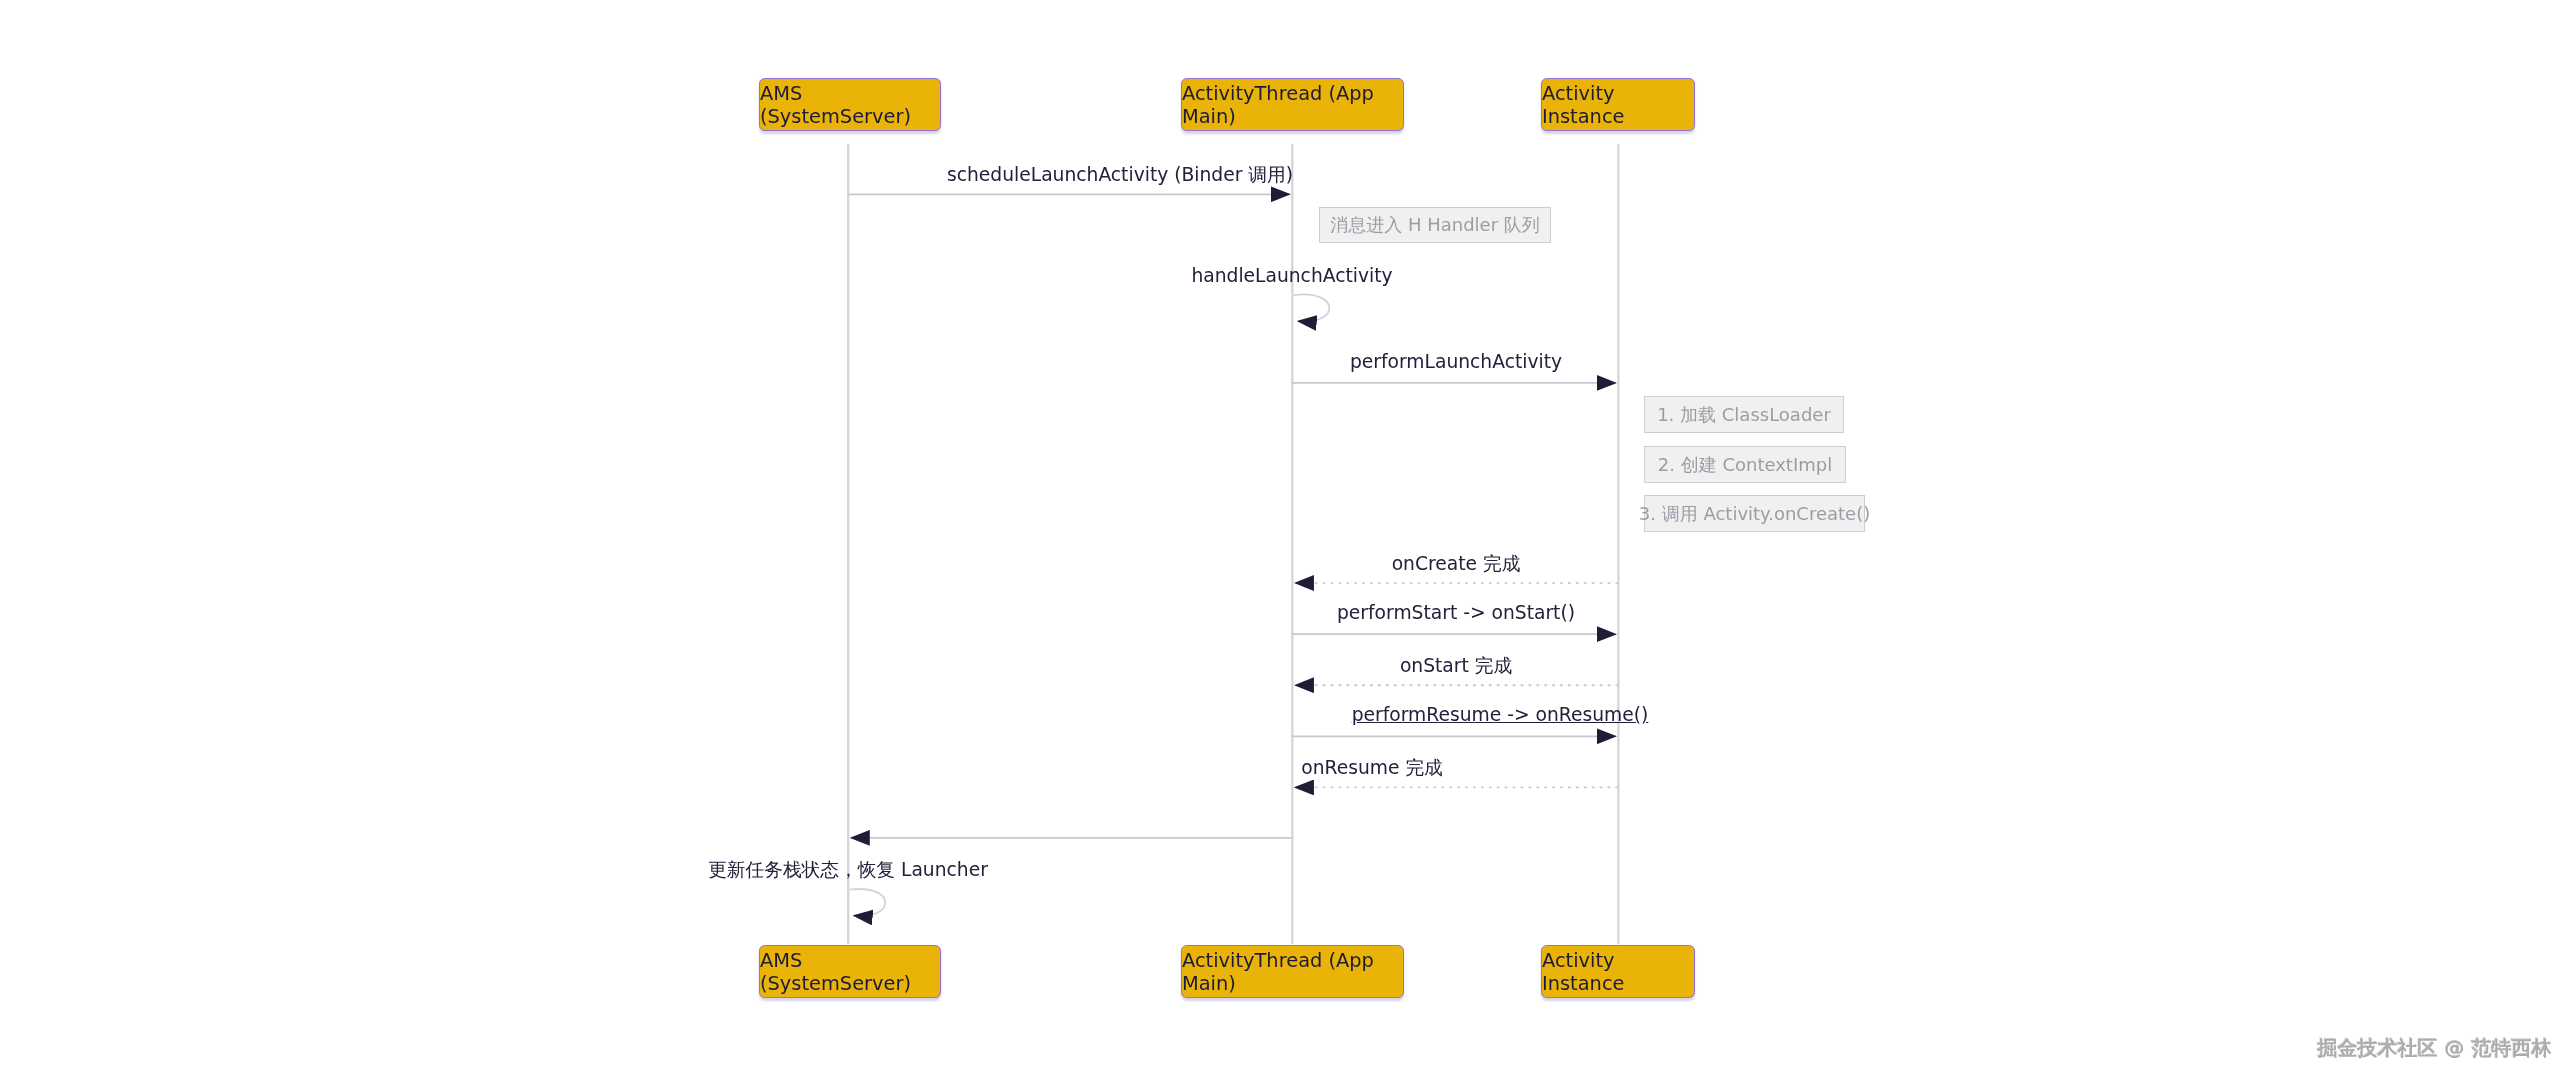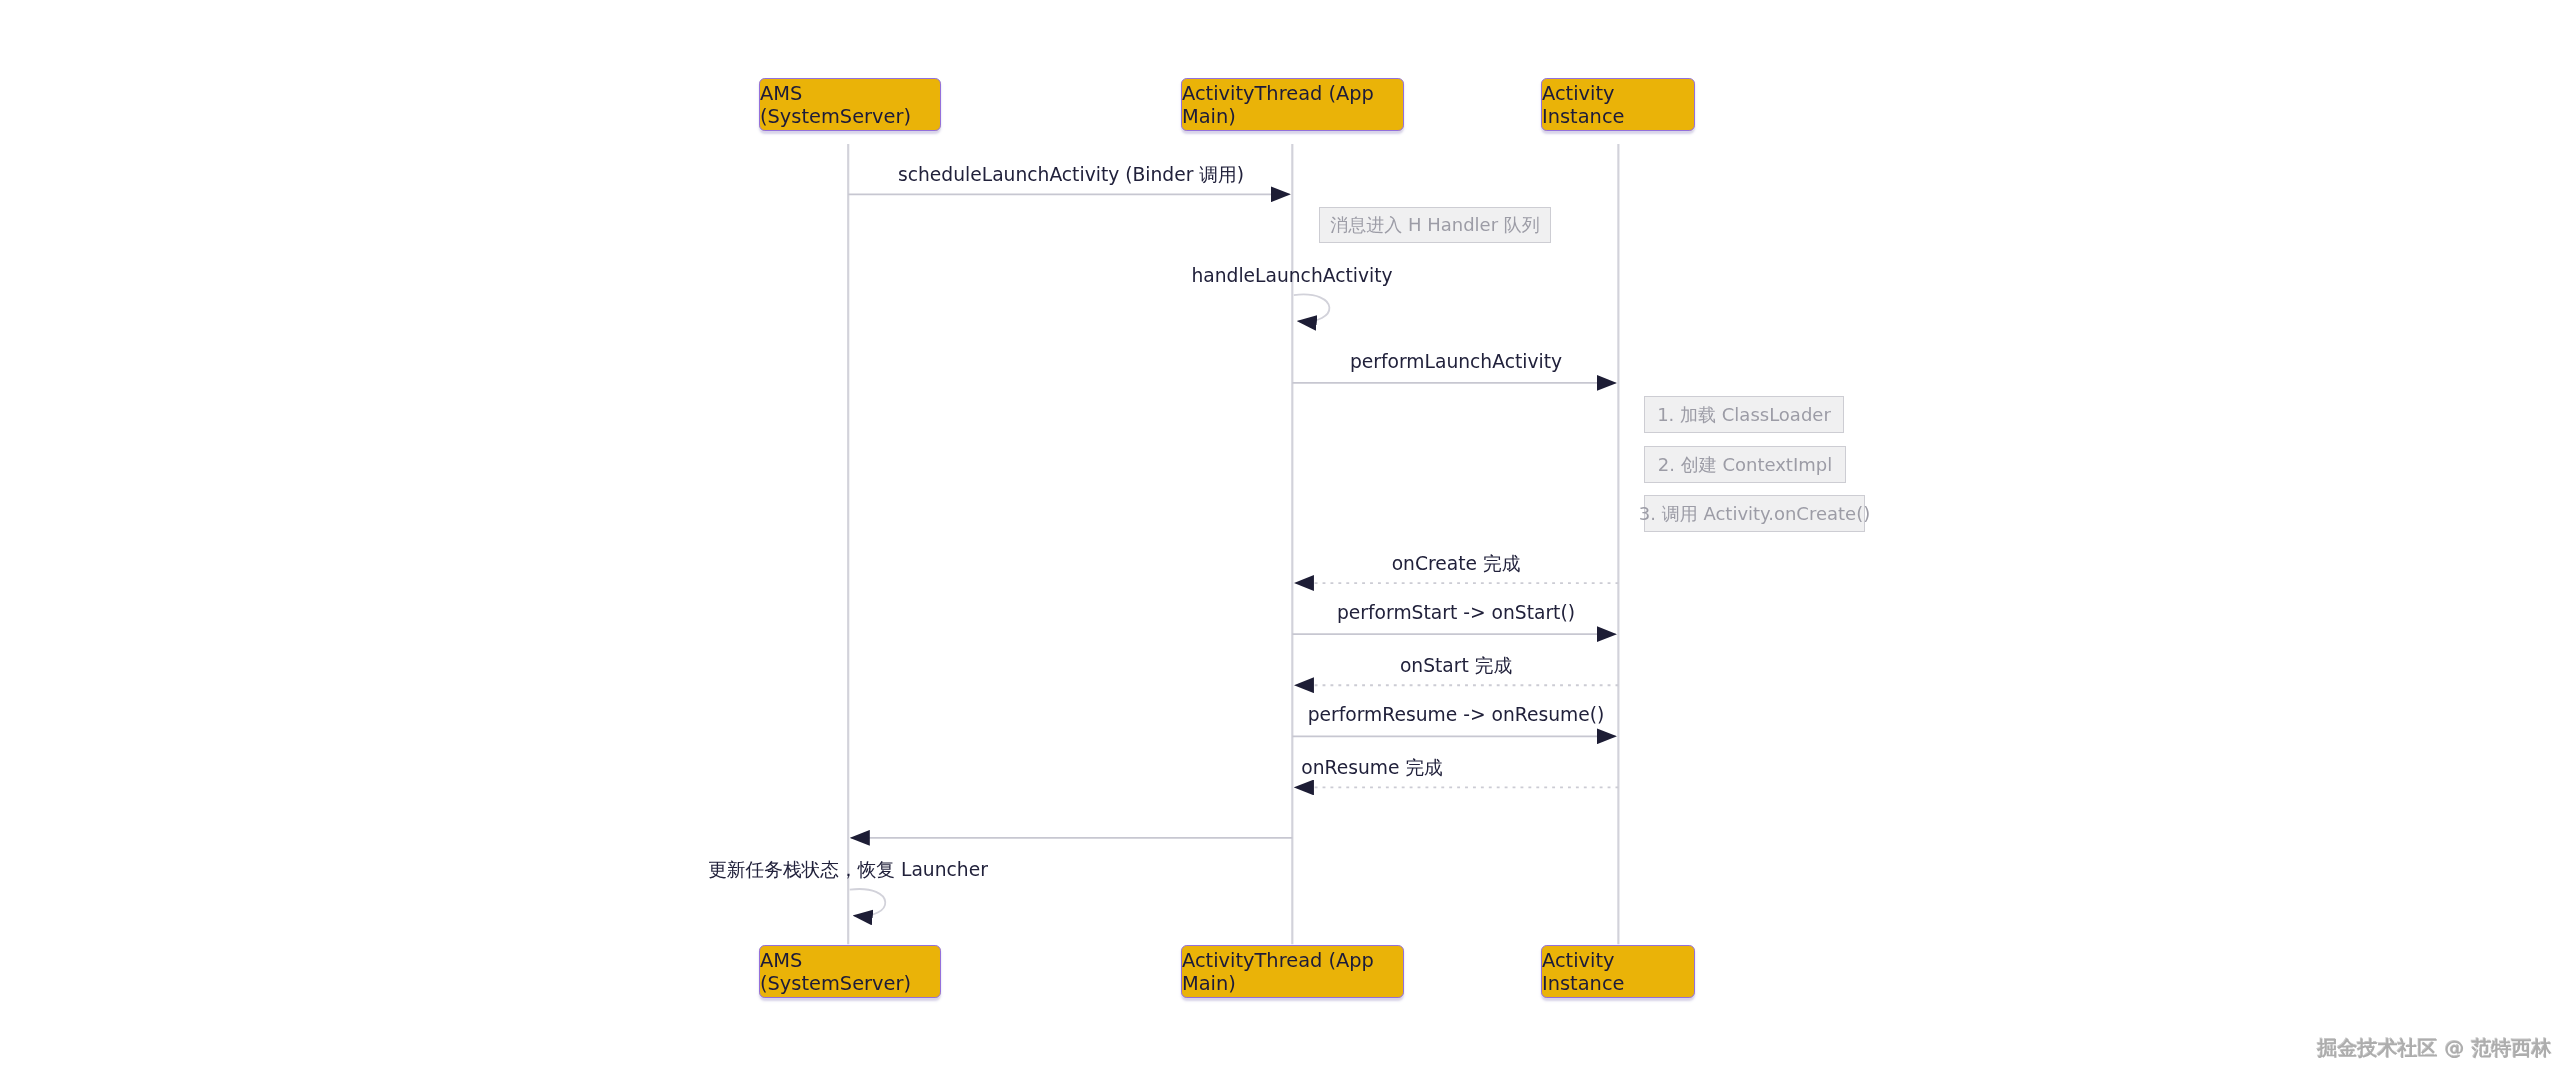--- a/index.html
+++ b/index.html
@@ -95,27 +95,27 @@
   <div class="actor" style="left:759px; top:945px; width:182px;">
     <span>AMS (SystemServer)</span>
   </div>
   <div class="actor" style="left:1181px; top:945px; width:223px;">
     <span>ActivityThread (App Main)</span>
   </div>
   <div class="actor" style="left:1541px; top:945px; width:154px;">
     <span>Activity Instance</span>
   </div>
 
-  <div class="msg" style="left:1071px; top:162px;">scheduleLaunchActivity (Binder 调用)</div>
+  <div class="msg" style="left:1120px; top:162px;">scheduleLaunchActivity (Binder 调用)</div>
   <div class="msg" style="left:1292px; top:265px;">handleLaunchActivity</div>
   <div class="msg" style="left:1456px; top:351px;">performLaunchActivity</div>
   <div class="msg" style="left:1456px; top:551px;">onCreate 完成</div>
   <div class="msg" style="left:1456px; top:602px;">performStart -&gt; onStart()</div>
   <div class="msg" style="left:1456px; top:653px;">onStart 完成</div>
-  <div class="msg" style="left:1456px; top:704px;">performResume -&gt; onResume()</div>
+  <div class="msg" style="left:1500px; top:704px;text-decoration:underline;">performResume -&gt; onResume()</div>
   <div class="msg" style="left:1372px; top:755px;">onResume 完成</div>
   <div class="msg" style="left:848px; top:857px;">更新任务栈状态，恢复 Launcher</div>
 
   <div class="note" style="left:1319px; top:207px; width:232px; height:36px;">消息进入 H Handler 队列</div>
   <div class="note" style="left:1644px; top:396px; width:200px; height:37px;">1. 加载 ClassLoader</div>
   <div class="note" style="left:1644px; top:446px; width:202px; height:37px;">2. 创建 ContextImpl</div>
   <div class="note" style="left:1644px; top:495px; width:221px; height:37px;">3. 调用 Activity.onCreate()</div>
 
   <div class="watermark">掘金技术社区 @ 范特西林</div>
 

